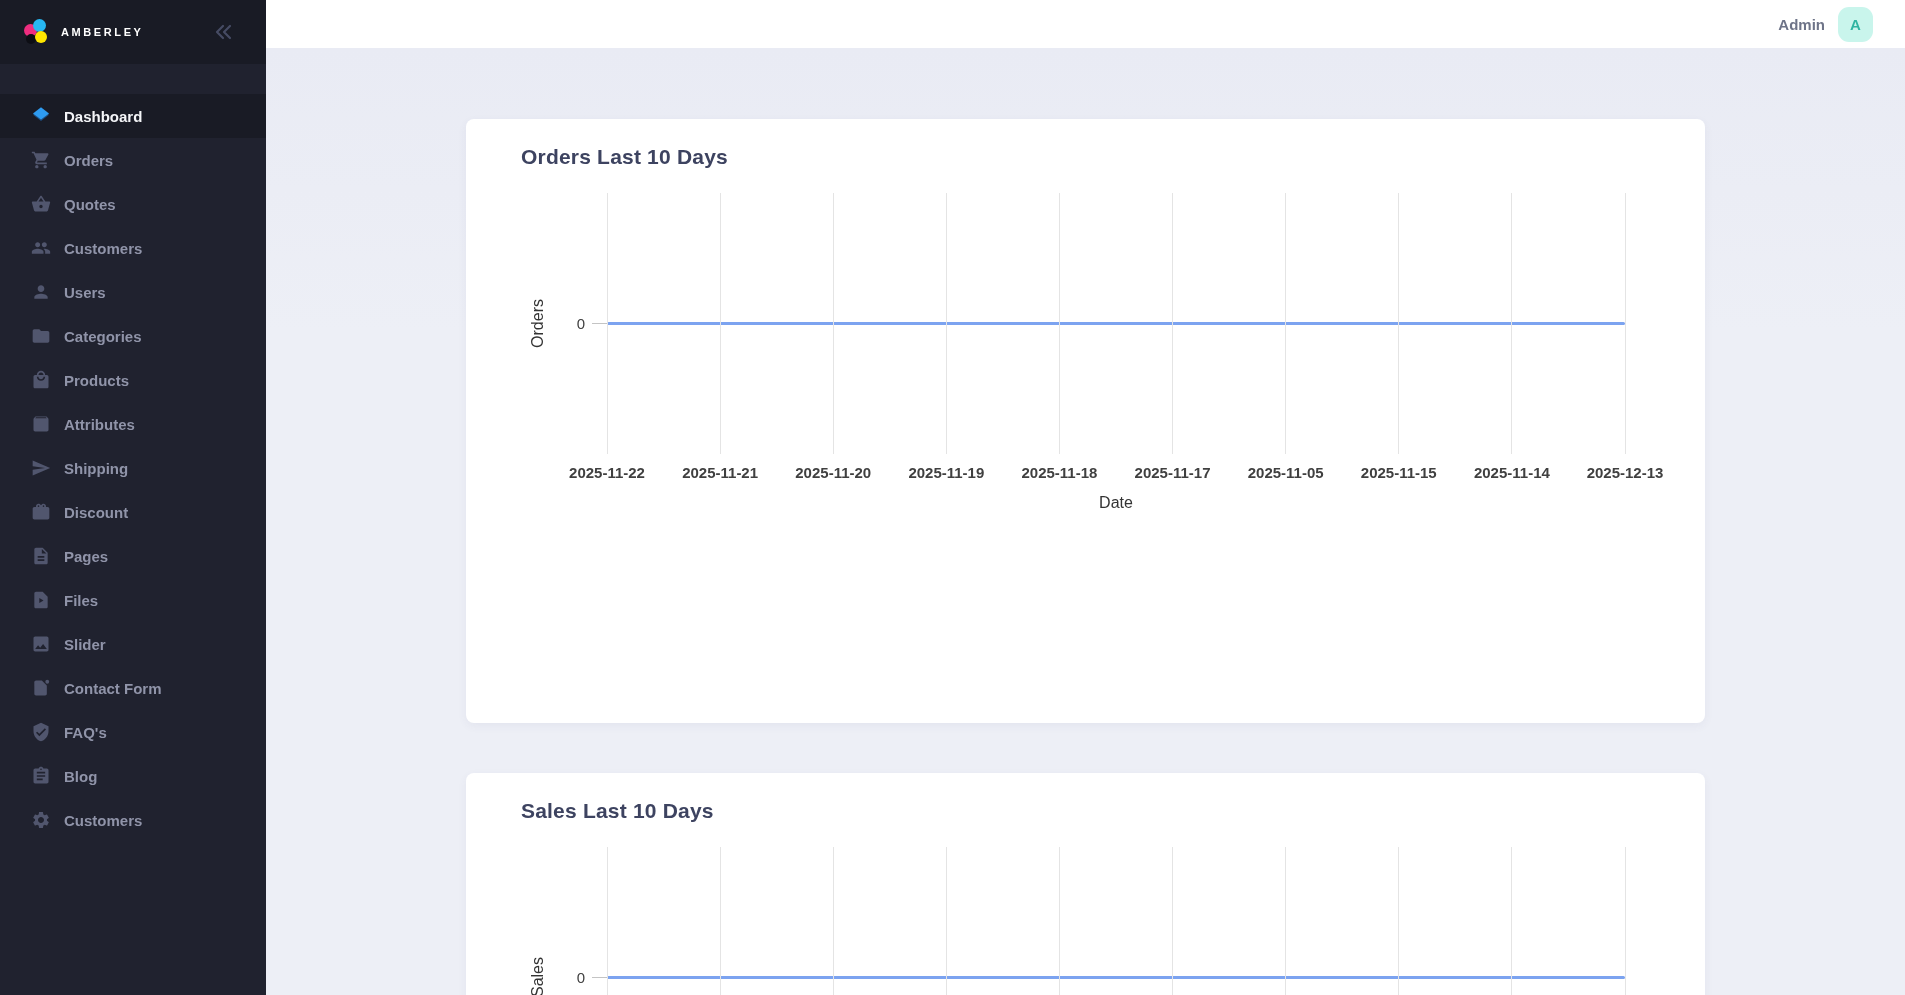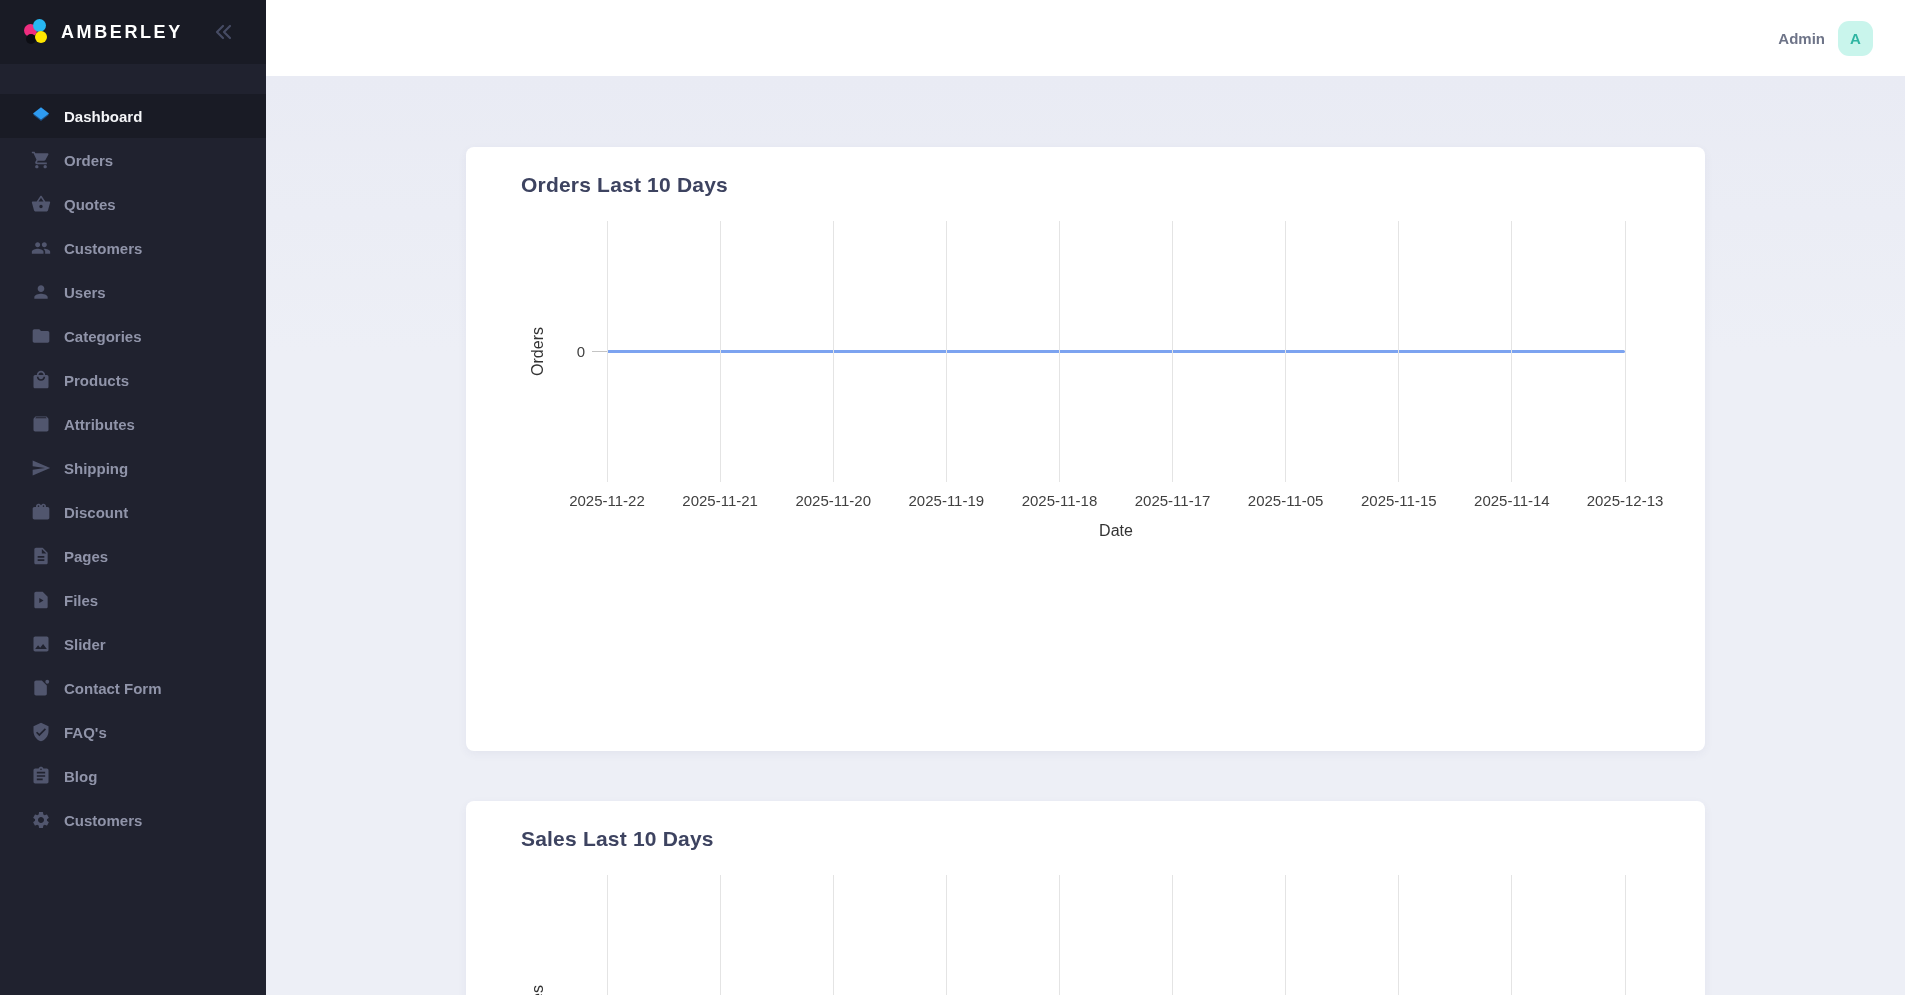--- a/index.html
+++ b/index.html
@@ -9,47 +9,47 @@
   
   .sidebar{width:266px;flex-shrink:0;background:#20222f;display:flex;flex-direction:column;}
   .sidebar-header{height:64px;flex-shrink:0;background:#191b25;display:flex;align-items:center;padding:0 30px 0 24px;}
   .logo{display:flex;align-items:center;gap:10px;}
   .logo-mark{position:relative;width:27px;height:27px;display:inline-block;}
   .logo-mark i{position:absolute;border-radius:50%;}
   .c-pink{width:13px;height:13px;left:0;top:5px;background:#ee2d7f;}
   .c-cyan{width:13px;height:13px;left:9px;top:0;background:#27b7f2;}
   .c-black{width:10px;height:10px;left:2px;top:15px;background:#0d0e14;}
   .c-yellow{width:12px;height:12px;left:11px;top:12px;background:#ffe600;}
-  .brand{color:#ffffff;font-size:18px;font-weight:700;letter-spacing:2.6px;}
+  .brand{color:#ffffff;font-size:11px;font-weight:700;letter-spacing:2.6px;}
   .collapse-btn{margin-left:auto;background:none;border:none;padding:0;cursor:pointer;display:flex;align-items:center;}
   .nav{padding-top:30px;font-weight:bold;}
   .nav-item{height:44px;display:flex;align-items:center;padding-left:30px;gap:13px;color:#9094a9;font-size:15px;cursor:pointer;}
   .nav-item.active{background:#191b25;color:#f4f5f8;}
   .nav-icon{width:21px;height:21px;display:inline-flex;align-items:center;justify-content:center;}
   .nav-icon svg{width:20px;height:20px;fill:#51566e;}
 
   
   .main{flex:1;display:flex;flex-direction:column;min-width:0;}
-  .topbar{height:76px;flex-shrink:0;background:#ffffff;display:flex;align-items:center;justify-content:flex-end;padding-right:32px;gap:13px;padding-left:32px;}
+  .topbar{height:48px;flex-shrink:0;background:#ffffff;display:flex;align-items:center;justify-content:flex-end;padding-right:32px;gap:13px;padding-left:32px;}
   .admin-label{color:#6e7488;font-size:15px;font-weight:700;}
   .avatar{width:35px;height:35px;border-radius:11px;border:none;background:#c9f5ec;color:#2fb5a2;font-size:15px;font-weight:700;cursor:pointer;font-family:"Liberation Sans", sans-serif;}
   .content{flex:1;overflow:hidden;background:linear-gradient(180deg,#e9ebf4 0%,#edeff6 30%);}
   .card{width:1239px;height:604px;margin:0 auto;background:#ffffff;border-radius:8px;box-shadow:0 3px 10px rgba(62,73,124,0.06);position:relative;}
   .card:first-child{margin-top:71px;}
   .card + .card{margin-top:50px;}
   .card-title{margin:0;padding:26px 0 0 55px;font-size:21px;font-weight:700;color:#3d4360;letter-spacing:0.2px;}
 
   
   .plot{position:absolute;left:141px;top:74px;width:1018px;height:261px;}
   .gridline-v{position:absolute;top:0;bottom:0;width:1px;background:#e4e4e4;}
   .grid-h{position:absolute;left:0;right:0;top:calc(50% - 0.5px);height:1px;background:#dcdcdc;}
   .axis-tick{position:absolute;left:-15px;width:15px;top:calc(50% - 0.5px);height:1px;background:#c4c4c4;}
   .series-line{position:absolute;left:0;right:0;top:calc(50% - 1.5px);height:3px;background:#7ca3f0;border-radius:2px;}
   .y-tick-label{position:absolute;left:-58px;width:36px;text-align:right;top:calc(50% - 9px);font-size:15px;color:#404040;}
-  .x-tick-label{position:absolute;top:calc(100% + 10px);transform:translateX(-50%);font-size:15px;color:#404040;white-space:nowrap;}
+  .x-tick-label{position:absolute;top:calc(100% + 10px);transform:translateX(-50%);font-size:15px;color:#404040;white-space:nowrap;font-weight:bold;}
   .y-axis-title{position:absolute;left:-78px;top:0;bottom:0;margin:auto 0;height:max-content;writing-mode:vertical-rl;transform:rotate(180deg);font-size:16px;color:#333333;white-space:nowrap;}
   .x-axis-title{position:absolute;top:calc(100% + 40px);left:0;right:0;margin:0 auto;width:max-content;font-size:16px;color:#333333;}
 </style>
 </head>
 <body>
 
 <div class="app">
 
   <aside class="sidebar">
     <div class="sidebar-header">

